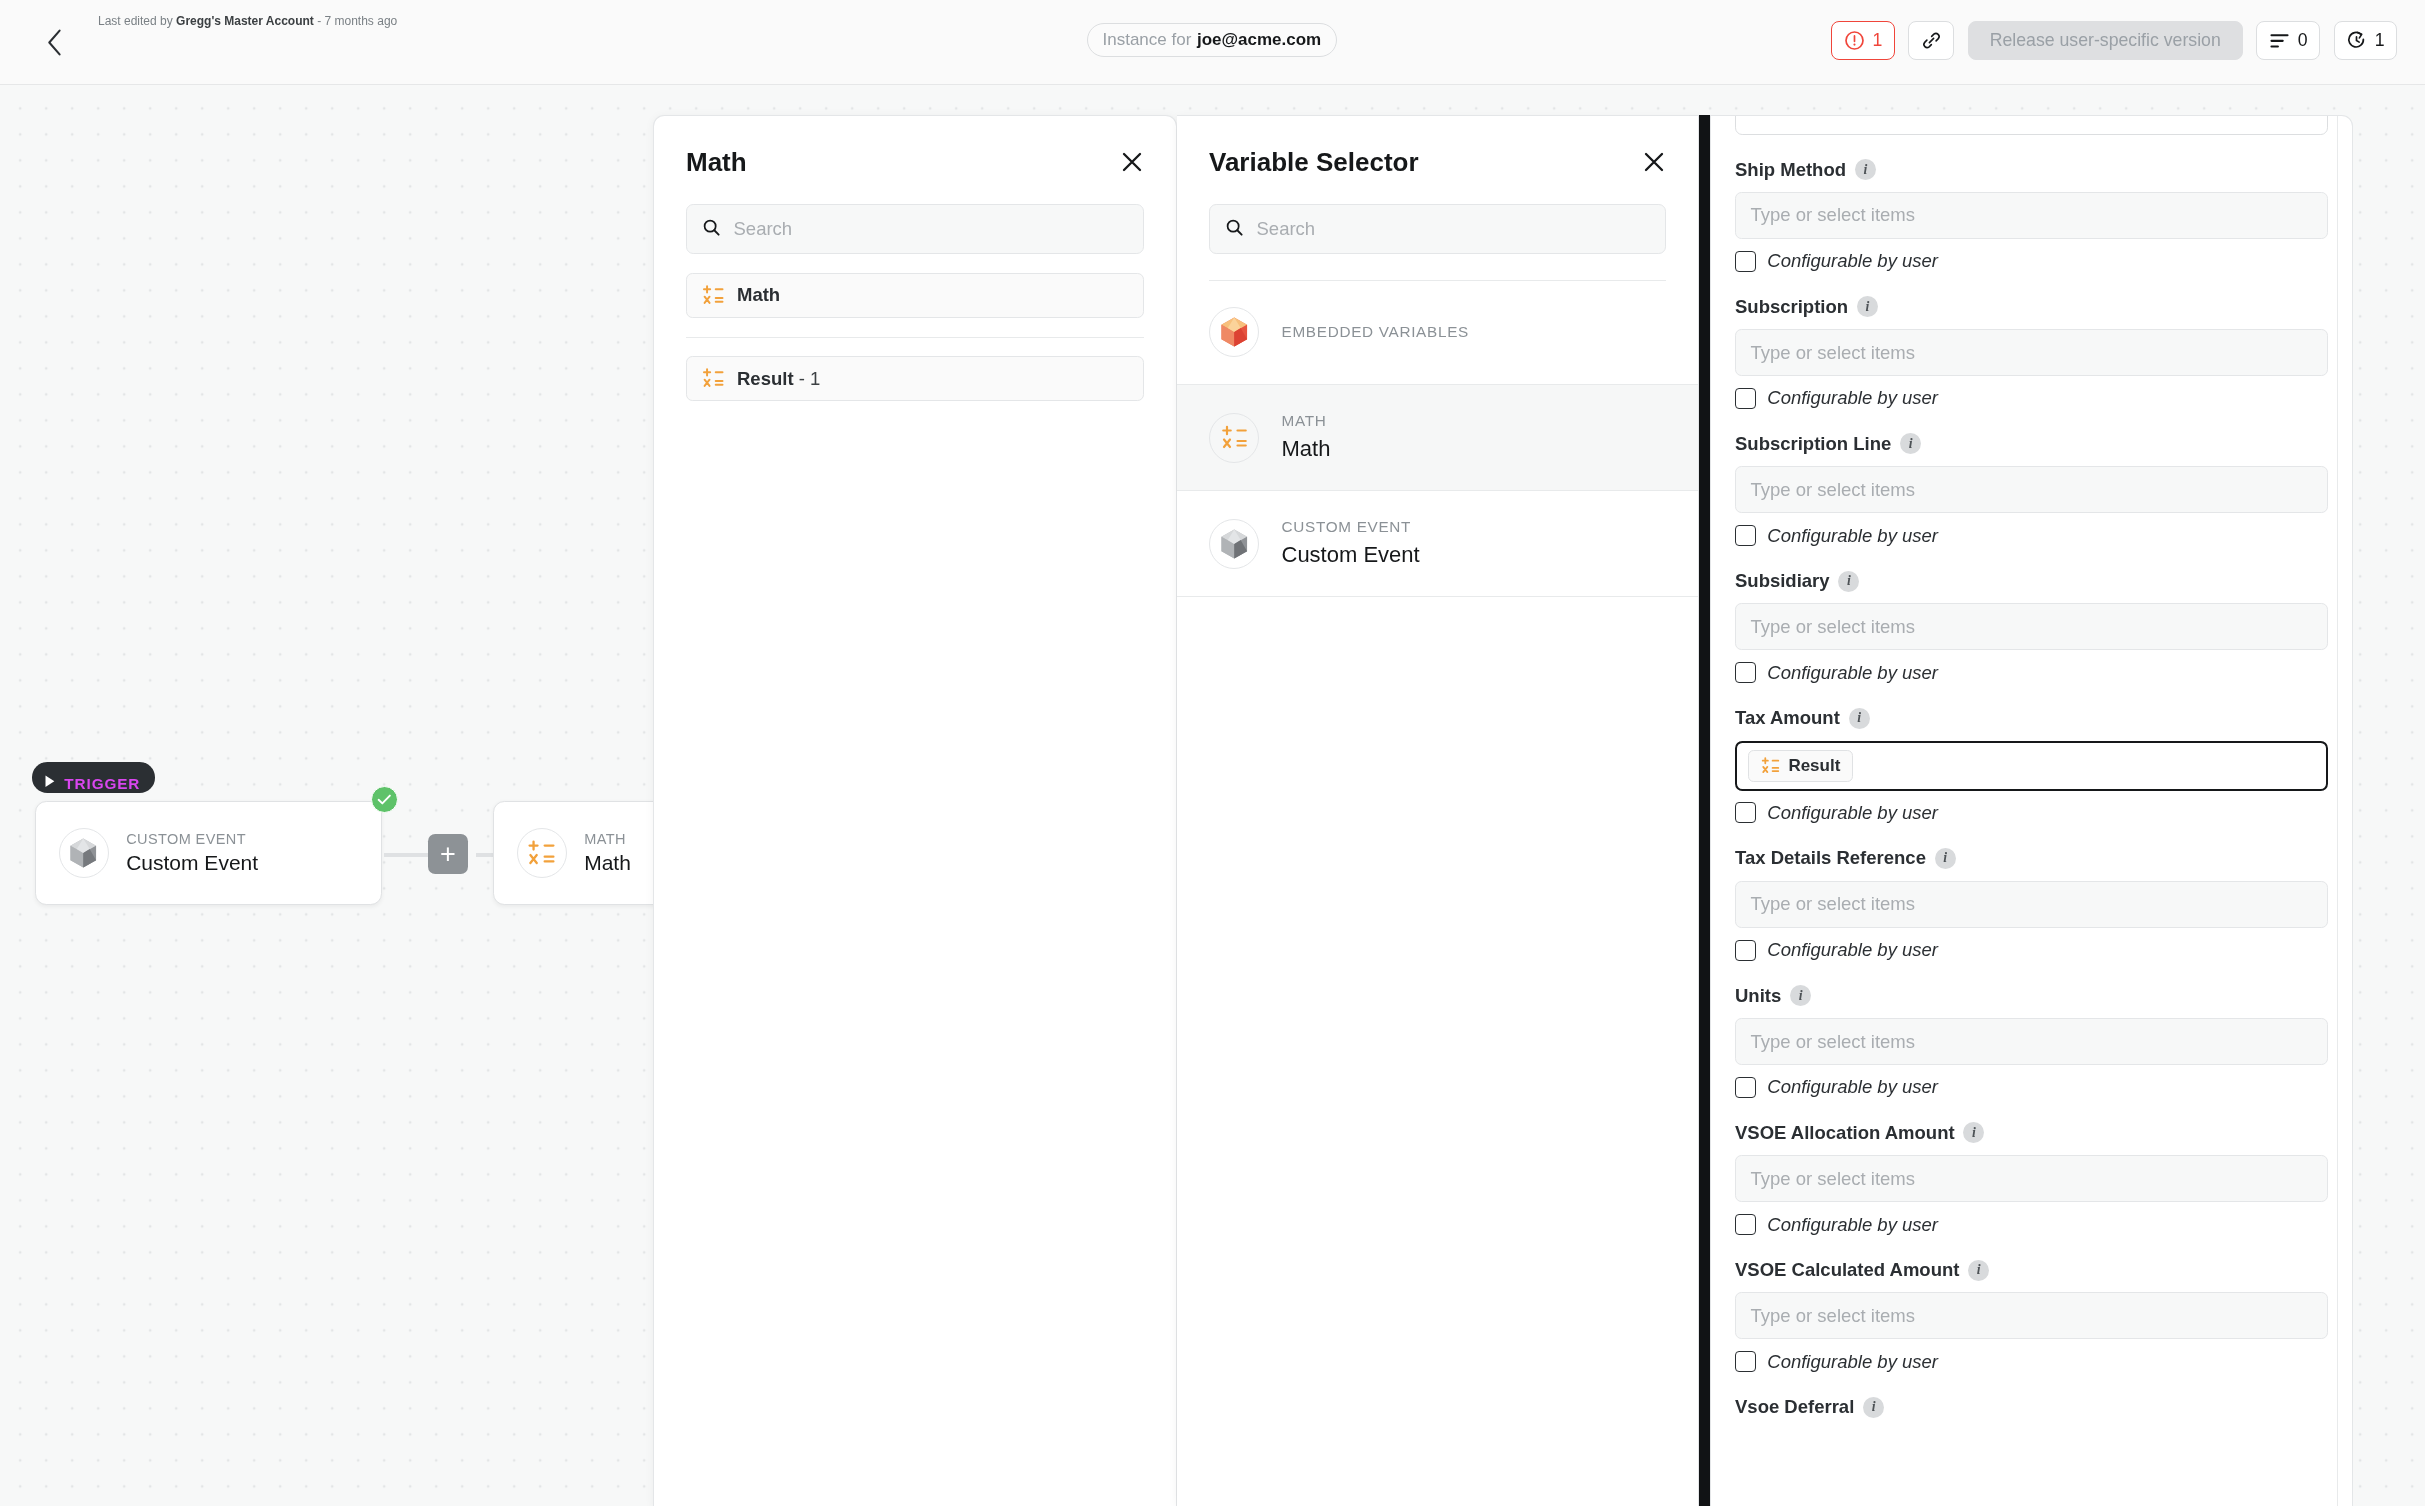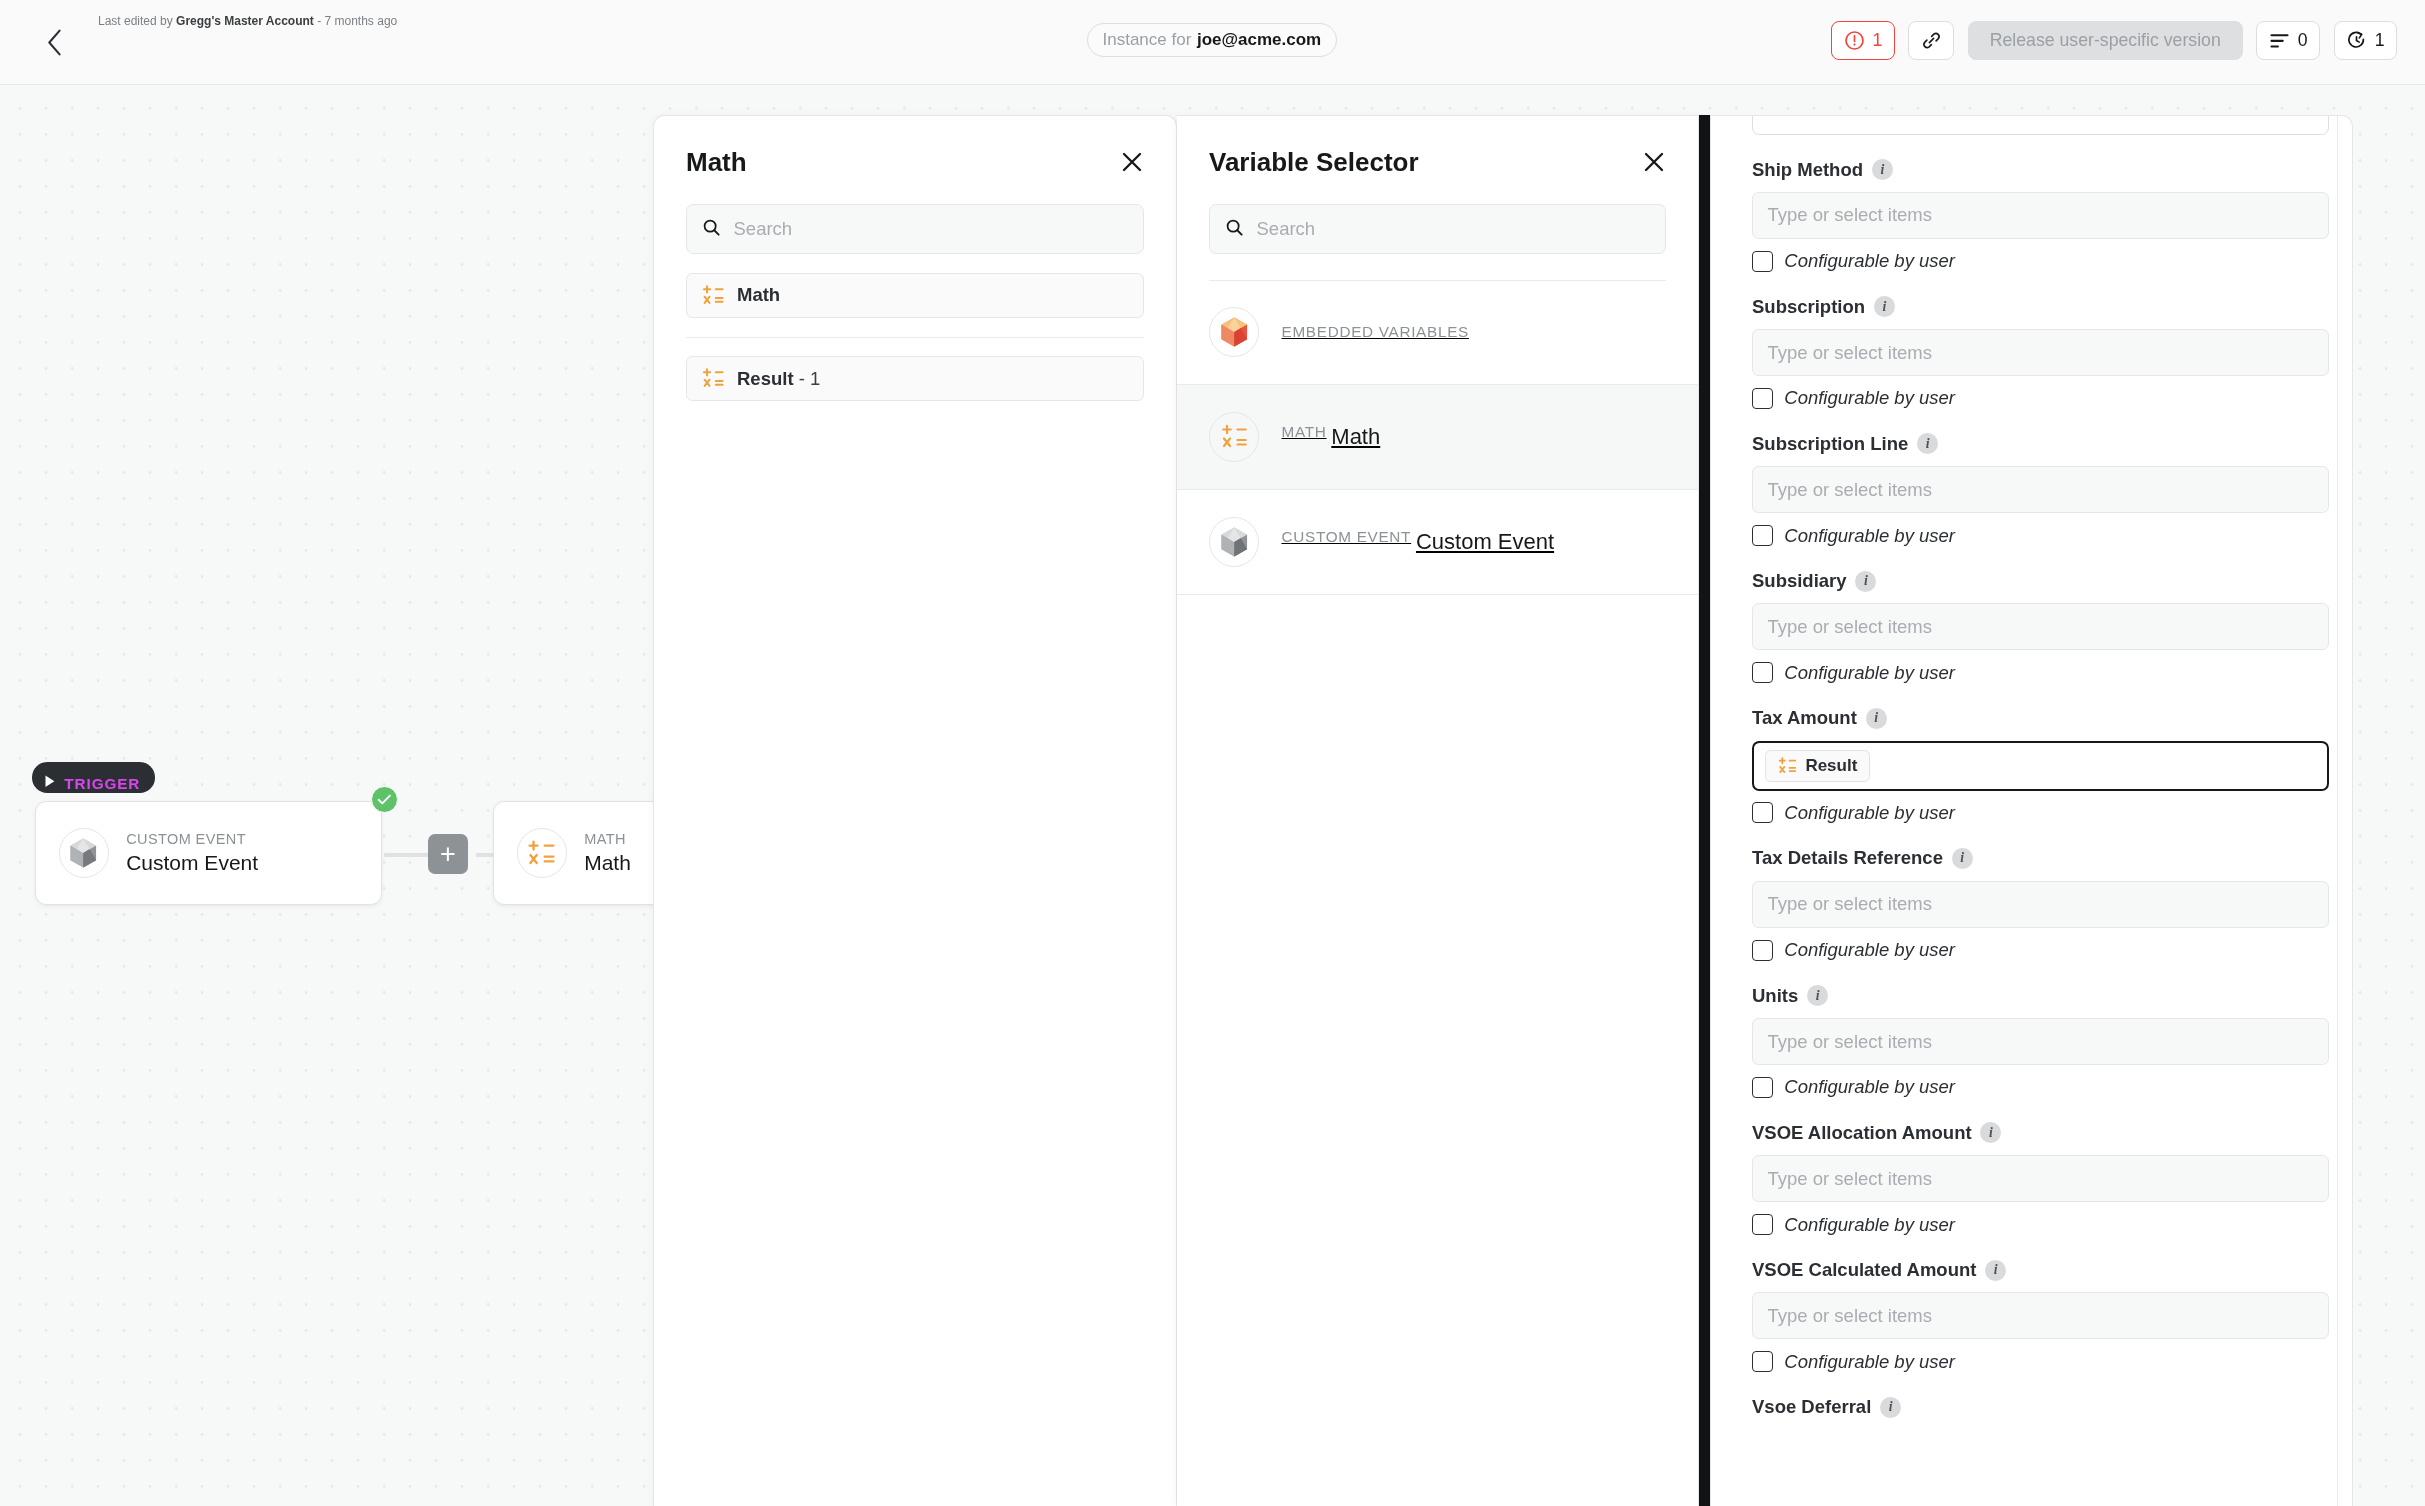--- a/index.html
+++ b/index.html
@@ -166,21 +166,21 @@
   .vs-item {
     display: flex; align-items: center; gap: 22.5px;
     padding: 27px 32px; cursor: pointer;
     border-bottom: 0.8px solid #e8eaeb;
   }
   .vs-item.active { background: #f6f7f7; }
   .vs-circ {
     width: 50px; height: 50px; border-radius: 50%; border: 0.8px solid #e4e6e8;
     display: flex; align-items: center; justify-content: center; flex: none;
   }
-  .vs-txt { display: flex; flex-direction: row; gap: 4.8px; text-decoration: underline; }
+  .vs-txt { display: flex; flex-direction: column; gap: 4.8px; }
   .vs-kind {
     font-size: 15.3px; color: #8b9196; letter-spacing: 0.7px; font-weight: 400;
   }
   .vs-name { font-size: 22px; color: #16181a; line-height: 1.28; max-width: 338px; }
   .vs-name.bold { font-weight: 400; }
 
   
   .resize-bar {
     position: absolute; left: 1699px; top: 115px;
     width: 11.3px; height: 1391px; background: #111315;
@@ -189,22 +189,22 @@
 
   
   .form-panel {
     position: absolute; left: 1710px; top: 115px;
     width: 643px; height: 1391px;
     background: #fff; border: 0.8px solid #e4e6e8; border-bottom: none;
     border-radius: 0 11.3px 0 0;
     overflow: hidden;
   }
   .form-scroll {
-    position: absolute; left: 9px; top: -58px; width: 641px;
-    padding: 0 32px;
+    position: absolute; left: 0; top: -58px; width: 641px;
+    padding: 0 24px;
   }
   .add-btn {
     height: 77px; border: 0.8px solid #dcdee0; border-radius: 7.2px;
     background: #fff; display: flex; align-items: flex-start;
     justify-content: center; padding-top: 9.6px;
     font-size: 18.5px; color: #16181a; cursor: pointer;
   }
   .fld { margin-top: 22.5px; }
   .fld-lab { display: flex; align-items: center; gap: 8.8px; height: 24px; }
   .fld-name { font-size: 18.5px; font-weight: 700; color: #2b2f33; }

